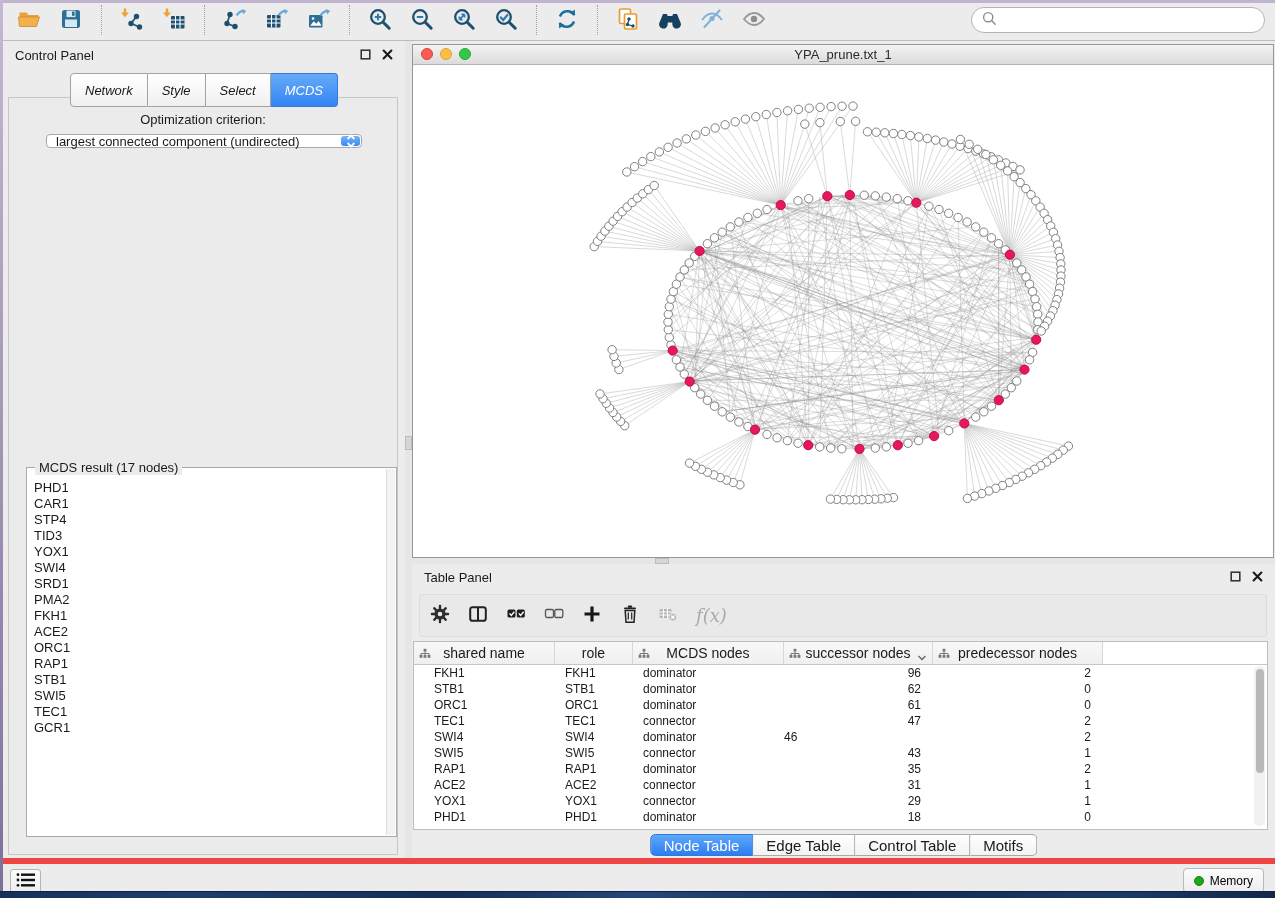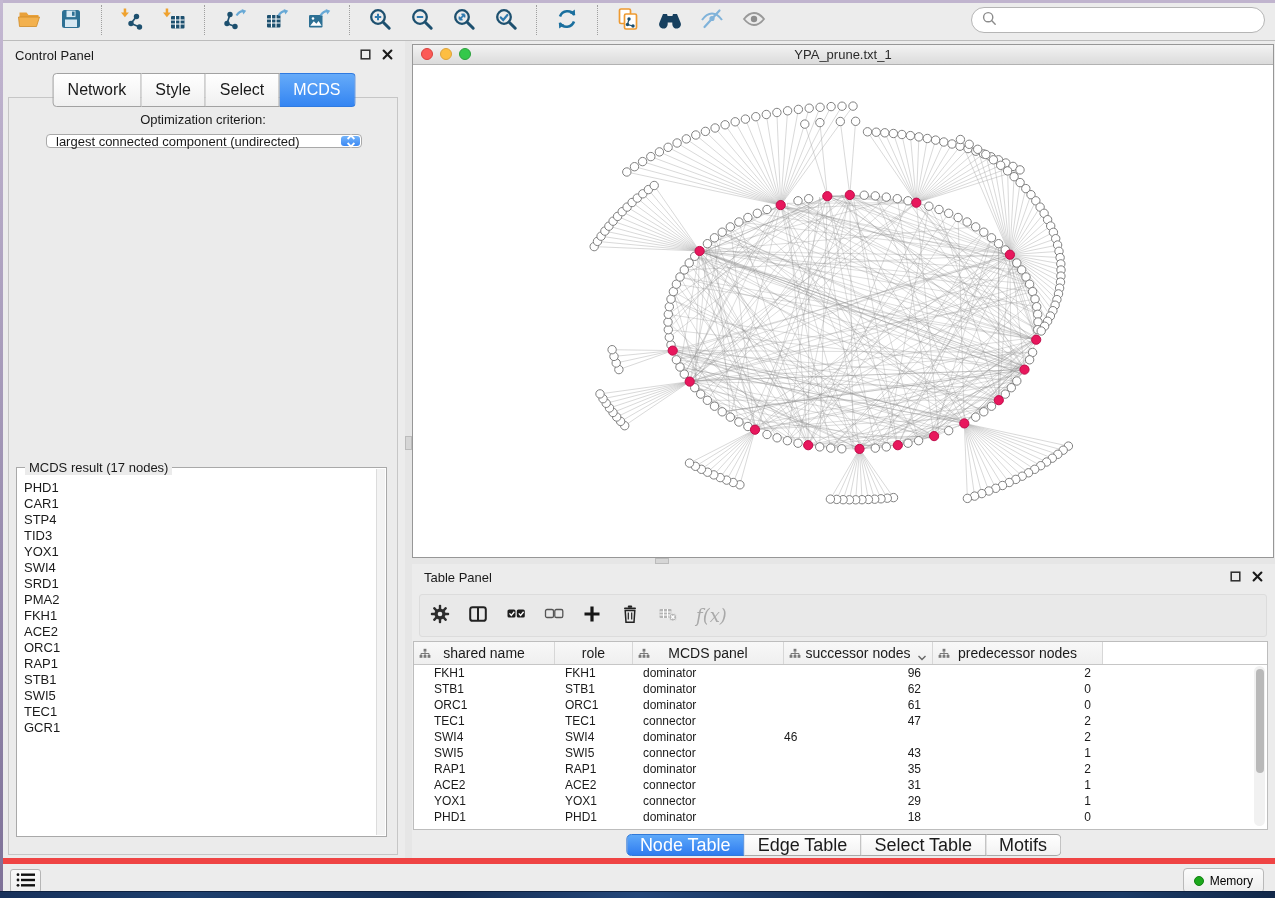--- a/index.html
+++ b/index.html
@@ -20,37 +20,37 @@
   .searchbox{position:absolute;right:10px;top:7px;width:294px;height:26px;background:#fff;border:1px solid #b5b5b5;
              border-radius:14px;display:flex;align-items:center;gap:6px;padding:0 10px;box-sizing:border-box;}
   .searchbox input{border:none;outline:none;flex:1;font-size:13px;background:transparent;font-family:"Liberation Sans",sans-serif;}
   
   #control-panel{position:absolute;left:3px;top:41px;width:402px;height:817px;background:#ececec;}
   .panel-head{height:28px;display:flex;align-items:center;padding:0 12px;}
   .panel-title{font-size:13px;}
   .panel-controls{margin-left:auto;display:flex;gap:11px;align-items:center;}
   .mini-btn{border:none;background:transparent;padding:0;display:flex;cursor:pointer;}
   .seg-tabs{position:absolute;left:50%;transform:translateX(-50%);top:32px;display:flex;height:21px;z-index:5;}
-  .seg{font-size:16px;padding:16px 14px;background:linear-gradient(#ffffff,#f0f0f0);border:1px solid #a2a2a2;border-left:none;
-       display:flex;align-items:center;cursor:pointer;white-space:nowrap;}
+  .seg{font-size:13px;padding:16px 14px;background:linear-gradient(#ffffff,#f0f0f0);border:1px solid #a2a2a2;border-left:none;
+       display:flex;align-items:center;cursor:pointer;white-space:nowrap;font-style:italic;}
   .seg:first-child{border-left:1px solid #a2a2a2;border-radius:4px 0 0 4px;}
   .seg:last-child{border-radius:0 4px 4px 0;}
   .seg.active{background:linear-gradient(#66abf9,#3485f2);color:#fff;border-color:#2f7ae0;}
   .mcds-page{position:absolute;left:5px;top:56px;width:390px;height:758px;border:1px solid #c6c6c6;background:#ebebeb;box-sizing:border-box;}
   .opt-label{position:absolute;left:0;right:0;top:14px;text-align:center;font-size:13px;}
   .dropdown{position:absolute;left:37px;top:36px;width:316px;height:14px;background:#fff;border:1px solid #a9a9a9;border-radius:4px;
             box-sizing:border-box;display:flex;align-items:center;cursor:pointer;}
   .dropdown .dd-value{font-size:13px;padding-left:9px;white-space:nowrap;overflow:hidden;}
   .dd-stepper{position:absolute;right:1px;top:1px;bottom:1px;width:19px;border-radius:3px;
               background:linear-gradient(#74b4fa,#3a88f4);display:flex;align-items:center;justify-content:center;}
   .btn-row{position:absolute;left:0;right:0;top:69px;display:flex;justify-content:center;gap:13px;}
   .mac-btn{height:23px;padding:0 16px;font-size:13px;background:linear-gradient(#ffffff,#f0f0f0);
            border:1px solid #a8a8a8;border-radius:4px;cursor:pointer;font-family:"Liberation Sans",sans-serif;}
   .mac-btn.focus{box-shadow:0 0 0 3px #93c1f9;border-color:#6ba3e8;}
-  .result-group{position:absolute;left:7px;top:369px;width:371px;height:370px;border:1px solid #a9a9a9;background:#fff;box-sizing:border-box;}
+  .result-group{position:absolute;left:17px;top:369px;width:371px;height:370px;border:1px solid #a9a9a9;background:#fff;box-sizing:border-box;}
   .result-legend{position:absolute;top:-8px;left:8px;background:#ebebeb;padding:0 4px;font-size:13px;}
   .result-list{position:absolute;left:1px;top:1px;right:10px;bottom:1px;overflow:hidden;padding:11px 0 0 6px;}
   .result-item{font-size:13px;height:16px;line-height:16px;}
   .result-scroll{position:absolute;right:1px;top:1px;bottom:1px;width:8px;background:#f3f3f3;border-left:1px solid #dcdcdc;}
   
   .vsplit{position:absolute;left:405px;top:41px;width:7px;height:817px;background:#e6e6e6;cursor:col-resize;}
   .vsplit .grip{position:absolute;left:0px;top:395px;width:7px;height:14px;background:#d6d6d6;border:1px solid #bbb;box-sizing:border-box;}
   .hsplit{position:absolute;left:412px;top:558px;width:863px;height:6px;background:#e6e6e6;cursor:row-resize;}
   .hsplit .grip{position:absolute;left:243px;top:0;width:14px;height:6px;background:#d6d6d6;border:1px solid #bbb;box-sizing:border-box;}
   
@@ -77,21 +77,21 @@
   .th{position:relative;display:flex;align-items:center;justify-content:center;font-size:14px;
       border-right:1px solid #d7d7d7;box-sizing:border-box;cursor:pointer;}
   .th .tree{position:absolute;left:5px;top:5px;}
   .th .chev{position:absolute;right:5px;top:7px;}
   .th.filler{flex:1;border-right:none;background:#fff;cursor:default;}
   .trow{display:flex;height:16px;align-items:center;font-size:12px;cursor:default;}
   .td{box-sizing:border-box;white-space:nowrap;overflow:hidden;}
   .tscroll{position:absolute;right:2px;top:24px;bottom:3px;width:11px;background:#f1f1f1;border-radius:6px;}
   .tscroll .thumb{position:absolute;left:1.5px;top:3px;width:8px;height:104px;background:#b9b9b9;border-radius:5px;cursor:pointer;}
   .bottom-tabs{position:absolute;left:50%;bottom:2px;transform:translateX(-50%);display:flex;height:22px;}
-  .btab{font-size:18px;padding:0 13px;display:flex;align-items:center;background:linear-gradient(#ffffff,#f2f2f2);
+  .btab{font-size:15px;padding:0 13px;display:flex;align-items:center;background:linear-gradient(#ffffff,#f2f2f2);
         border:1px solid #a9a9a9;border-left:none;cursor:pointer;white-space:nowrap;}
   .btab:first-child{border-left:1px solid #a9a9a9;border-radius:5px 0 0 5px;}
   .btab:last-child{border-radius:0 5px 5px 0;}
   .btab.active{background:linear-gradient(#5ea9f9,#2f7cf0);color:#fff;border-color:#3079d8;}
   
   #statusbar{position:absolute;left:0;top:858px;width:1275px;height:33px;background:#ececec;border-top:6px solid #ef4444;box-sizing:border-box;}
   .list-btn{position:absolute;left:10px;top:5px;width:31px;height:24px;background:linear-gradient(#fbfbfb,#eeeeee);
             border:1px solid #b5b5b5;border-radius:3px;display:flex;align-items:center;justify-content:center;cursor:pointer;}
   .mem-btn{position:absolute;right:11px;top:4px;height:25px;padding:0 10px;display:flex;align-items:center;gap:6px;
            background:linear-gradient(#fbfbfb,#ededed);border:1px solid #b9b9b9;border-radius:4px;font-size:12px;cursor:pointer;
@@ -659,21 +659,21 @@
             <span>role</span>
           </div>
           <div class="th" style="width: 151px;">
             <span class="tree"><svg width="12" height="12" viewBox="0 0 12 12">
                 <rect x="4.6" y="0.8" width="2.8" height="2.8" fill="#787878"></rect>
                 <path d="M6 3.6v1.9M2 5.5h8M2 5.5V7M6 5.5V7M10 5.5V7" stroke="#787878" stroke-width="1" fill="none"></path>
                 <rect x="0.6" y="7" width="2.8" height="2.8" fill="#787878"></rect>
                 <rect x="4.6" y="7" width="2.8" height="2.8" fill="#787878"></rect>
                 <rect x="8.6" y="7" width="2.8" height="2.8" fill="#787878"></rect>
               </svg></span>
-            <span>MCDS panel</span>
+            <span>MCDS nodes</span>
           </div>
           <div class="th" style="width: 149px;">
             <span class="tree"><svg width="12" height="12" viewBox="0 0 12 12">
                 <rect x="4.6" y="0.8" width="2.8" height="2.8" fill="#787878"></rect>
                 <path d="M6 3.6v1.9M2 5.5h8M2 5.5V7M6 5.5V7M10 5.5V7" stroke="#787878" stroke-width="1" fill="none"></path>
                 <rect x="0.6" y="7" width="2.8" height="2.8" fill="#787878"></rect>
                 <rect x="4.6" y="7" width="2.8" height="2.8" fill="#787878"></rect>
                 <rect x="8.6" y="7" width="2.8" height="2.8" fill="#787878"></rect>
               </svg></span>
             <span>successor nodes</span>
@@ -765,21 +765,21 @@
             <div class="td" style="width: 170px; text-align: right; padding: 0px 12px 0px 0px;">0</div>
           </div>
         </div>
       <div class="tscroll">
           <div class="thumb"></div>
         </div>
     </div>
     <div class="bottom-tabs">
         <div class="btab active">Node Table</div>
         <div class="btab">Edge Table</div>
-        <div class="btab">Select Table</div>
+        <div class="btab">Control Table</div>
         <div class="btab">Motifs</div>
       </div>
   </div>
 
   <div id="statusbar">
     <button class="list-btn">
       <span>
         <svg width="20" height="16" viewBox="0 0 20 16">
             <circle cx="2" cy="2.7" r="1.4" fill="#111"></circle>
             <rect x="5" y="1.5" width="14" height="2.4" fill="#111"></rect>

